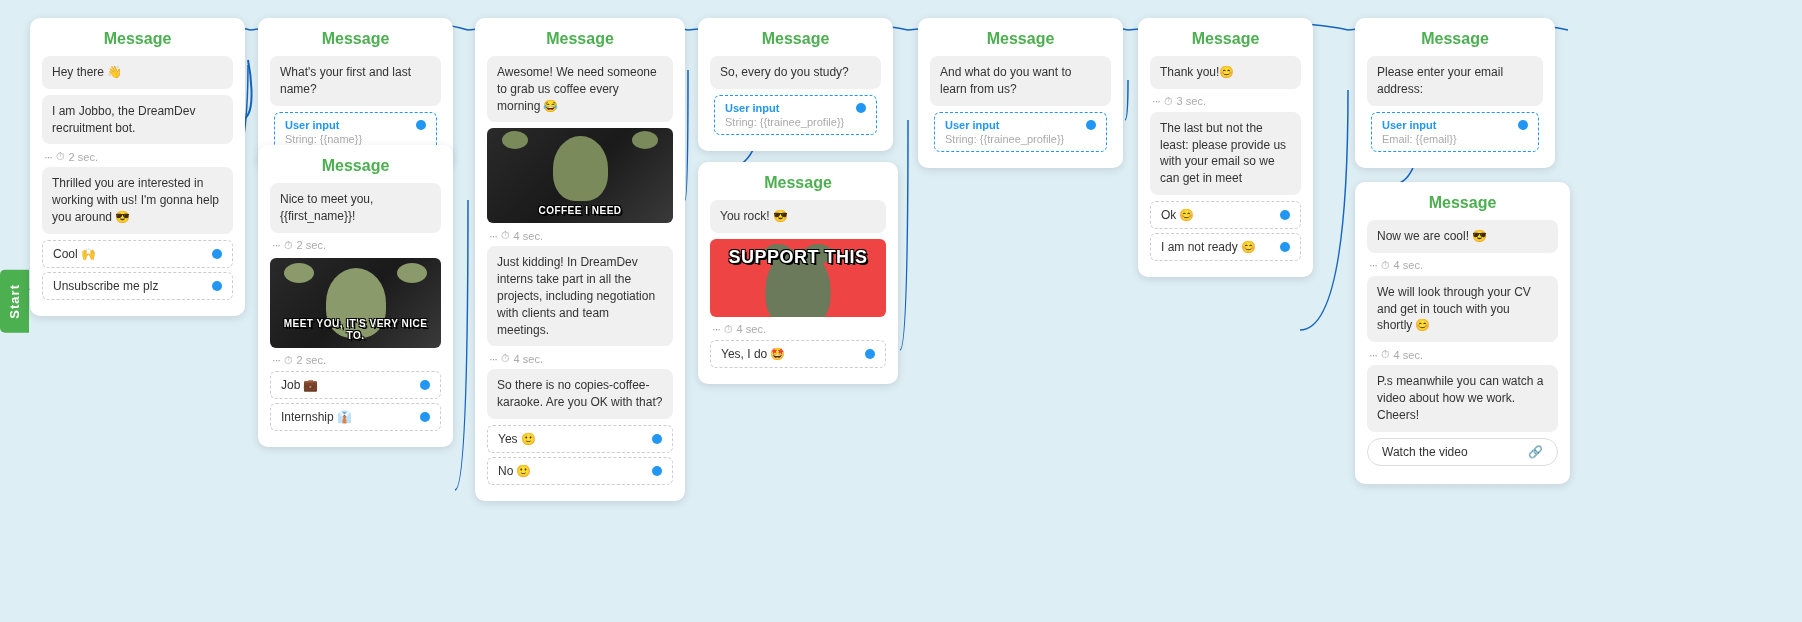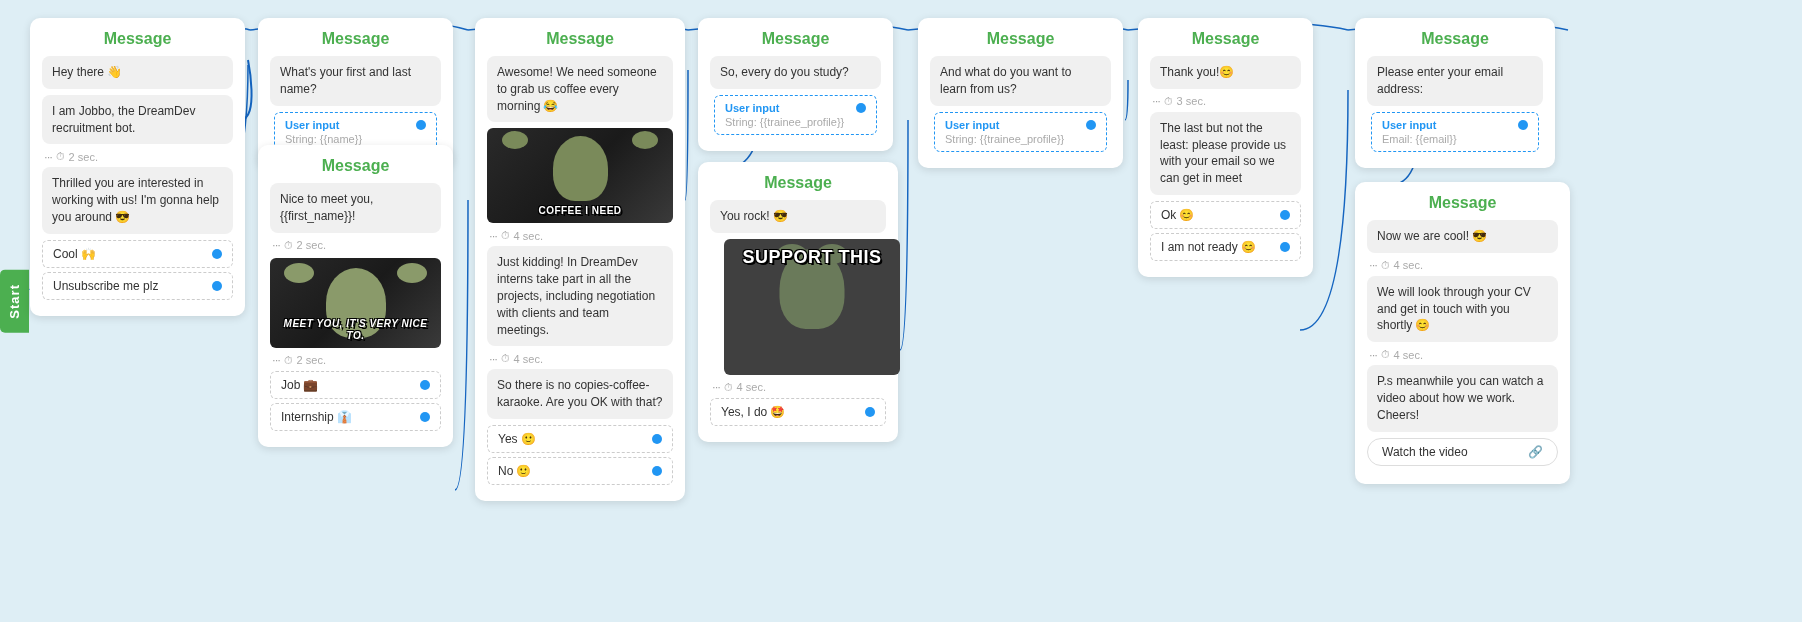--- a/index.html
+++ b/index.html
@@ -255,21 +255,21 @@
   <div class="msg-card" style="left:258px;top:145px;width:195px;">
     <div class="card-title">Message</div>
     <div class="chat-bubble">Nice to meet you, {{first_name}}!</div>
     <div class="timer-row">
       <span class="dots">···</span>
       <span>⏱</span>
       <span>2 sec.</span>
     </div>
 
     <div class="meme-img meme-bg-dark" style="height:90px;">
-      <div style="width:100%;height:100%;position:relative;display:flex;align-items:center;justify-content:center;font-style:italic;">
+      <div style="width:100%;height:100%;position:relative;display:flex;align-items:center;justify-content:center;">
 
         <div style="position:absolute;width:60px;height:70px;background:#8a9a6a;border-radius:50% 50% 40% 40%;top:10px;"></div>
         <div style="position:absolute;width:30px;height:20px;background:#8a9a6a;border-radius:50%;top:5px;left:14px;"></div>
         <div style="position:absolute;width:30px;height:20px;background:#8a9a6a;border-radius:50%;top:5px;right:14px;"></div>
         <div class="meme-text" style="position:absolute;bottom:2px;font-size:10px;">MEET YOU, IT'S VERY NICE TO.</div>
       </div>
     </div>
     <div class="timer-row">
       <span class="dots">···</span>
       <span>⏱</span>
@@ -326,21 +326,21 @@
         <div class="dot" style="width:10px;height:10px;background:#2196F3;border-radius:50%;"></div>
       </div>
       <div class="user-input-value">String: {{trainee_profile}}</div>
     </div>
   </div>
 
   <div class="msg-card" style="left:698px;top:162px;width:200px;">
     <div class="card-title">Message</div>
     <div class="chat-bubble">You rock! 😎</div>
 
-    <div class="meme-img" style="height:136px;background:#404040;margin-left:14px;">
+    <div class="meme-img" style="height:78px;background:#ef4444;">
       <div style="position:absolute;width:65px;height:80px;background:#6a7a5a;border-radius:50% 50% 40% 40%;top:10px;left:50%;transform:translateX(-50%);"></div>
       <div style="position:absolute;width:30px;height:20px;background:#6a7a5a;border-radius:50%;top:5px;left:30%;"></div>
       <div style="position:absolute;width:30px;height:20px;background:#6a7a5a;border-radius:50%;top:5px;right:30%;"></div>
       <div class="meme-text" style="position:absolute;top:4px;font-size:18px;width:100%;">SUPPORT THIS</div>
     </div>
     <div class="timer-row">
       <span class="dots">···</span>
       <span>⏱</span>
       <span>4 sec.</span>
     </div>

